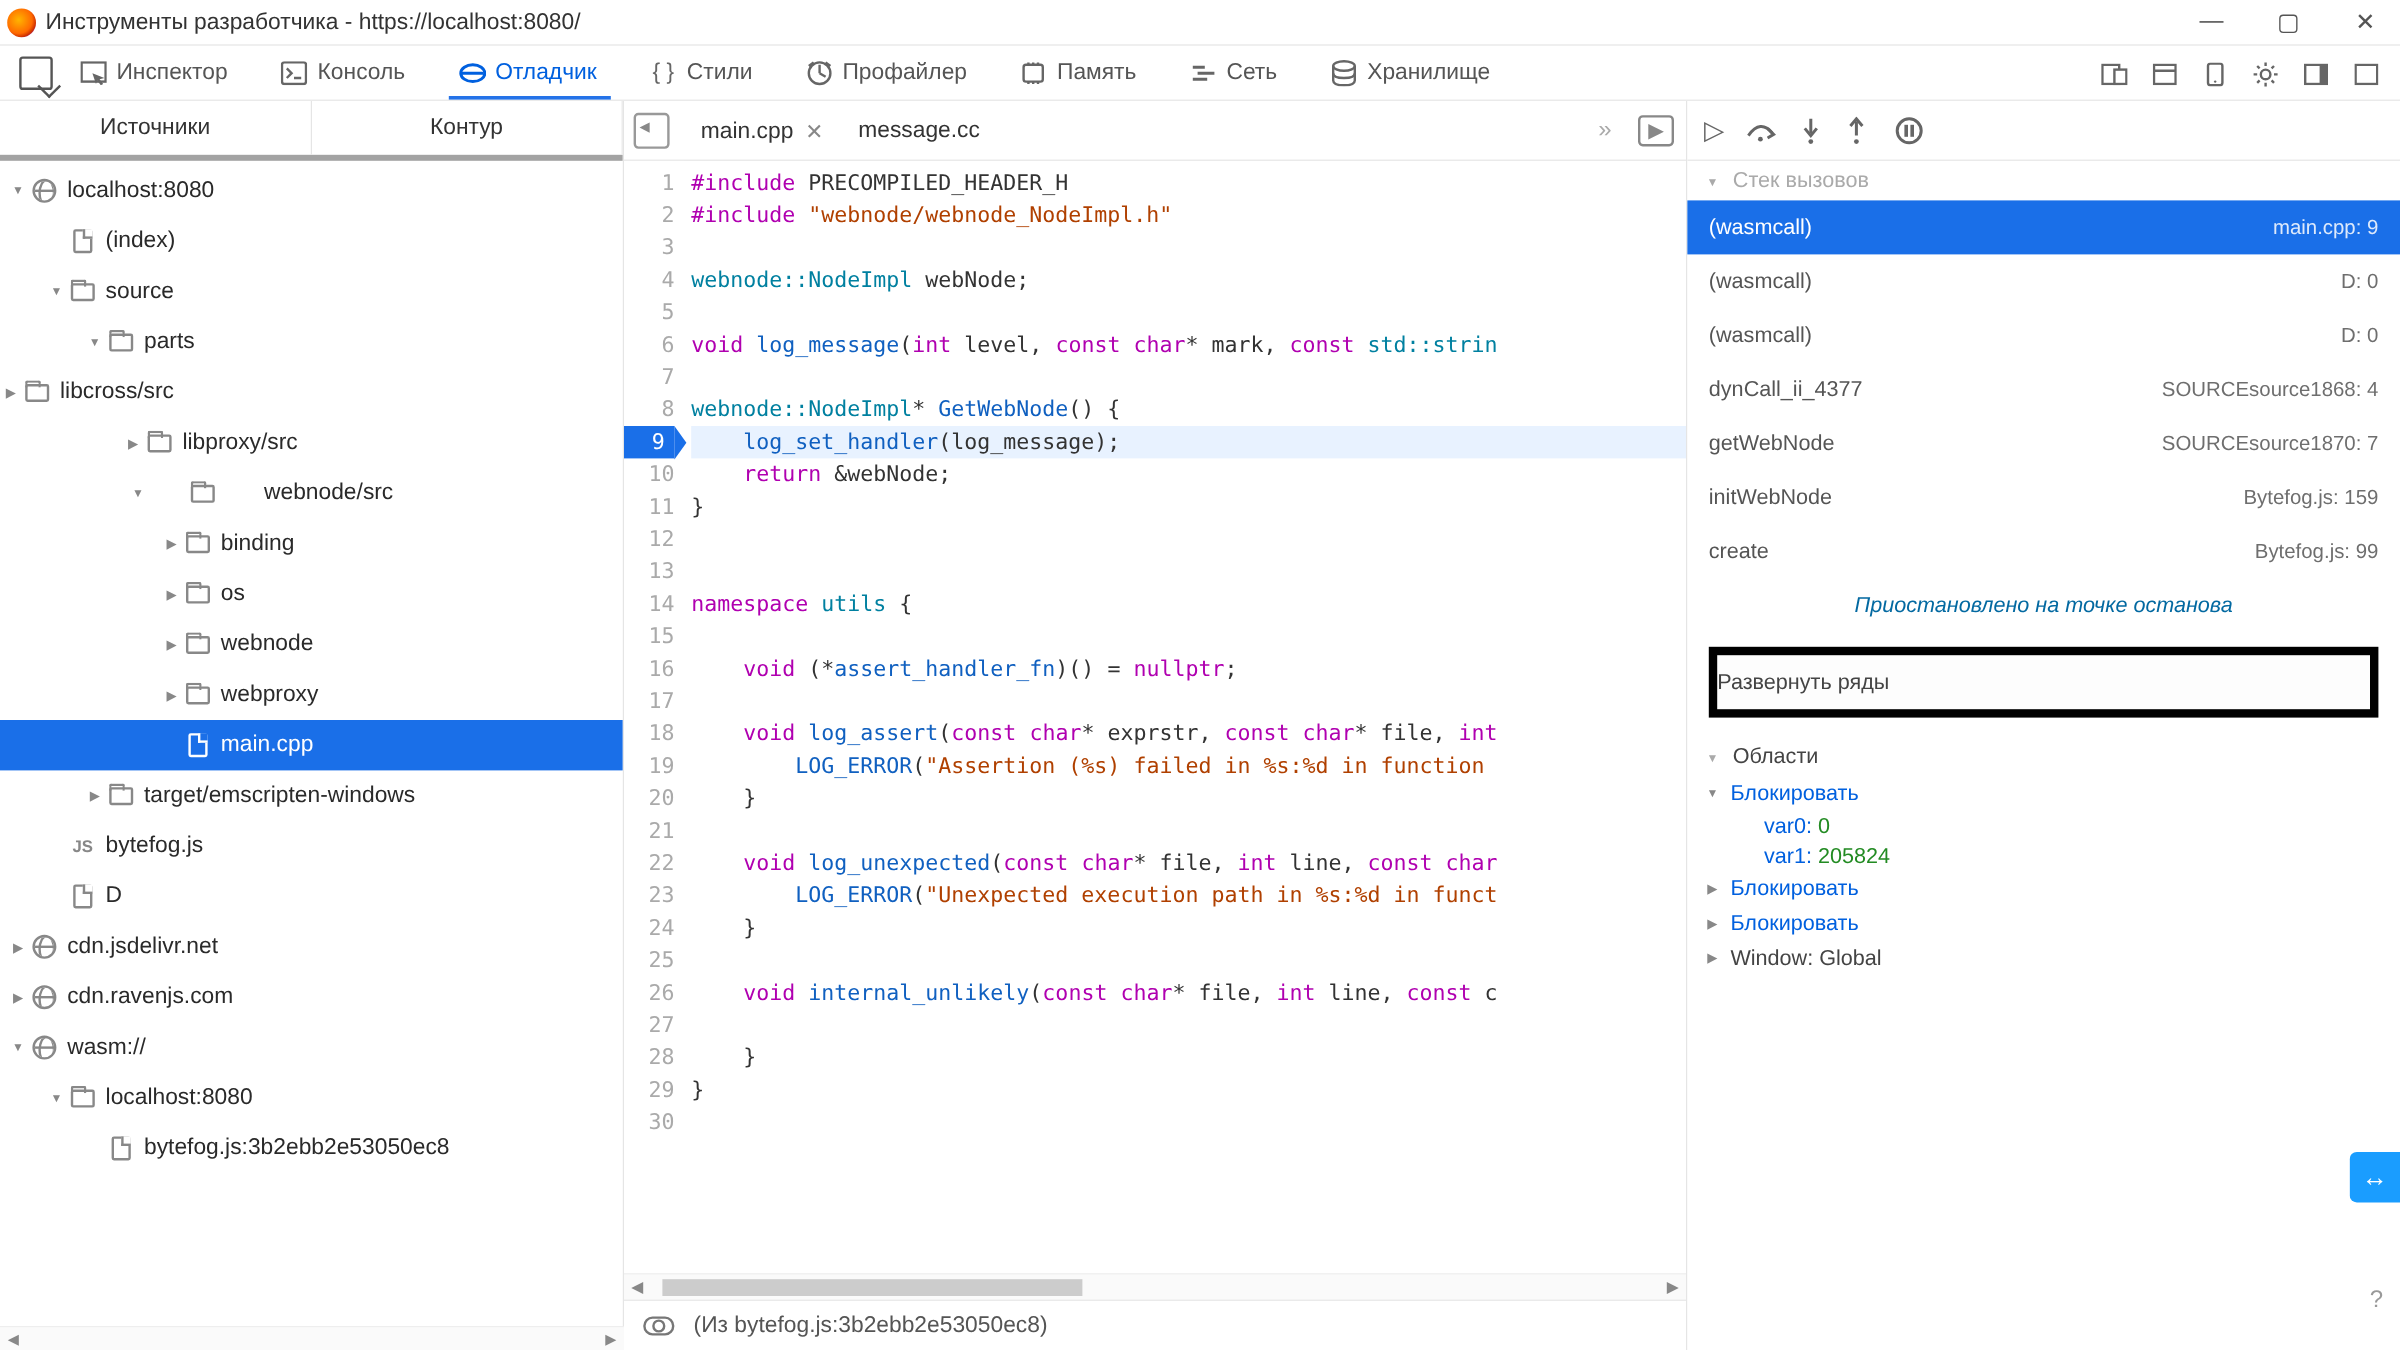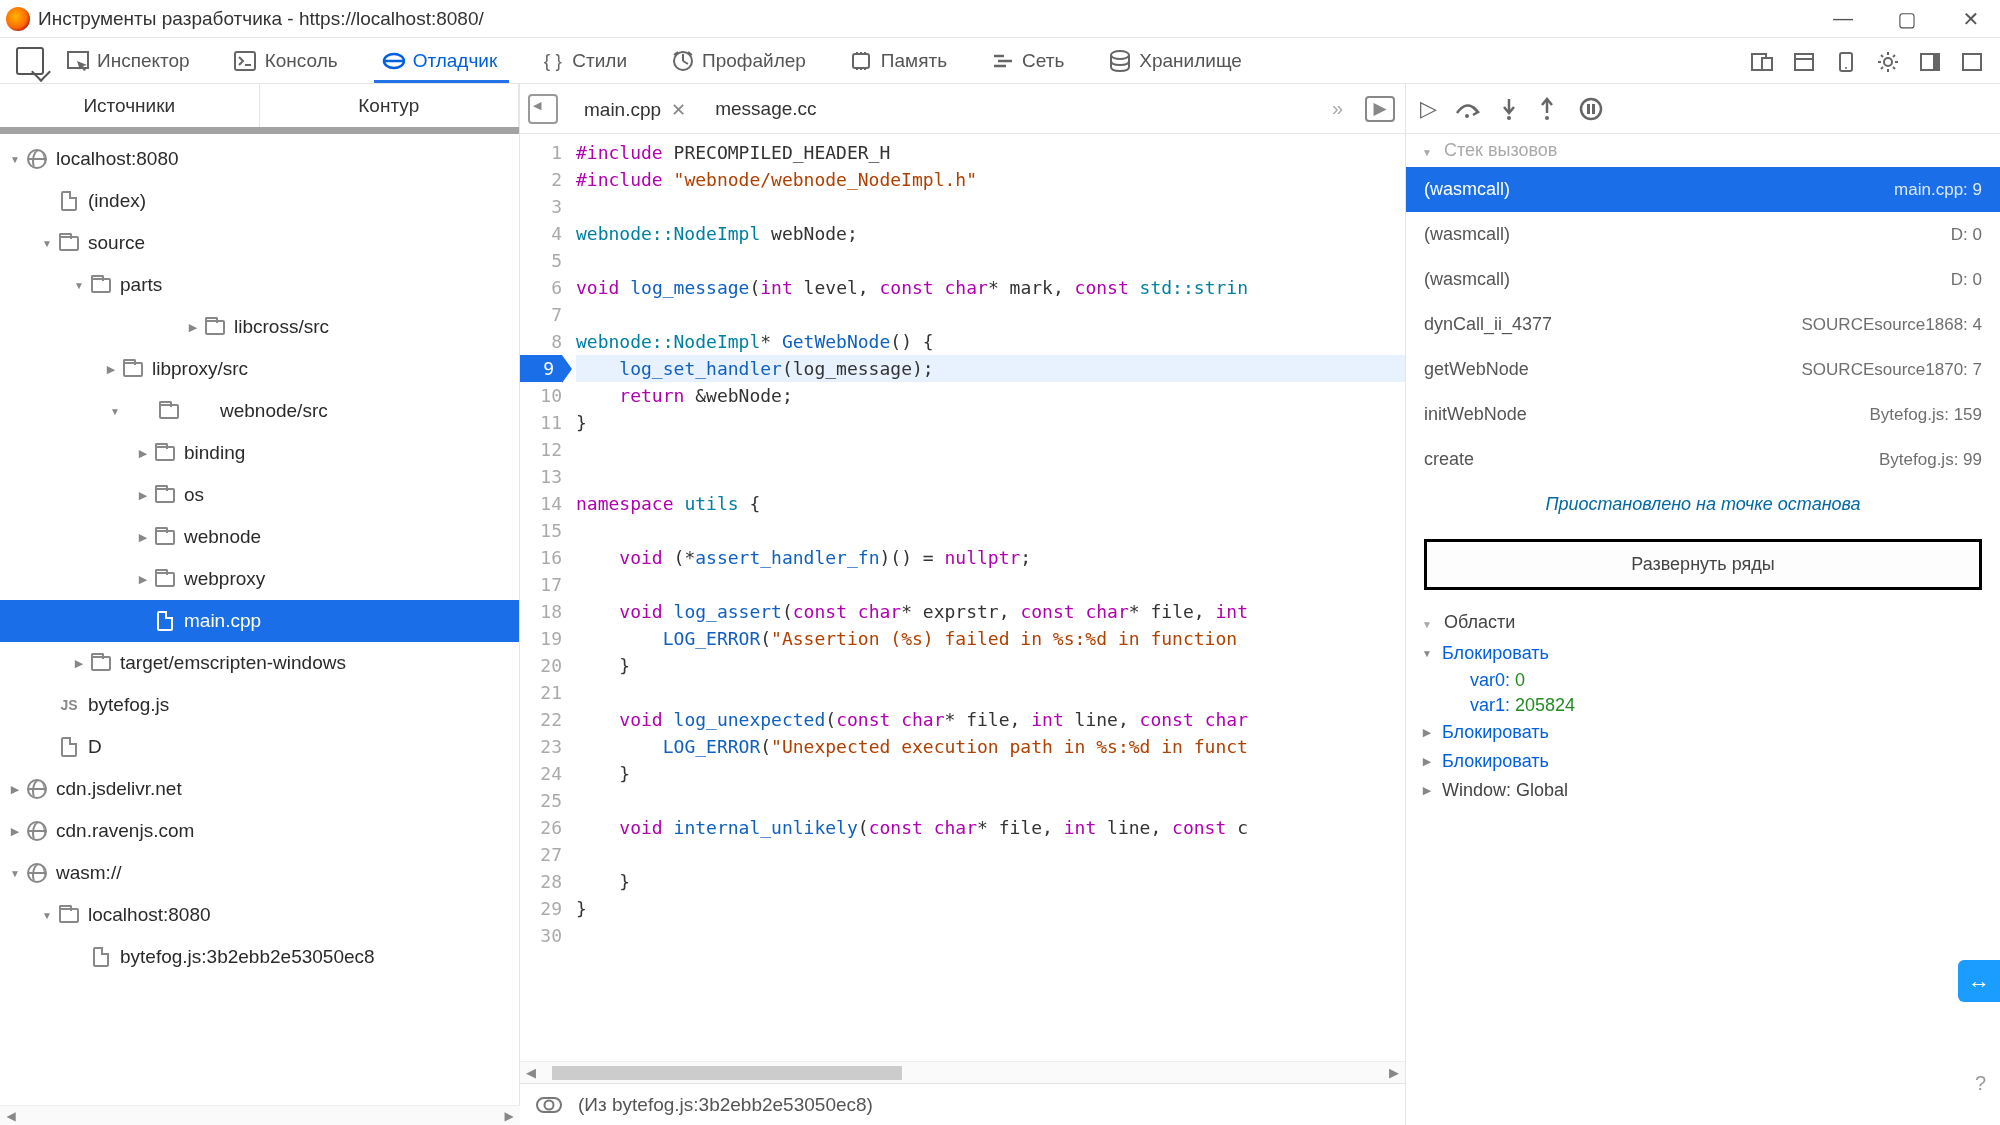--- a/index.html
+++ b/index.html
@@ -13,21 +13,21 @@
 .toolbar .pick{width:28px;height:28px;border:2px solid #555;border-radius:3px;margin:0 8px 8px 6px;position:relative}
 .toolbar .pick::after{content:"";position:absolute;right:-6px;bottom:-6px;width:12px;height:12px;border:2px solid #555;border-top:none;border-left:none;transform:rotate(45deg)}
 .tool{display:flex;align-items:center;gap:8px;padding:8px 12px 8px 8px;font-size:19px;color:#555;cursor:pointer;border-bottom:2px solid transparent}
 .tool .ico{width:23px;height:23px;display:flex;align-items:center;justify-content:center;color:#666}
 .tool.active{color:#0060df;border-bottom:3px solid #2472e8}
 .tool.active .ico{color:#0060df}
 .toolbar .spacer{flex:1}
 .toolbar .rbtn{width:30px;height:30px;margin:0 3px 6px 3px;display:flex;align-items:center;justify-content:center;color:#666;cursor:pointer}
 .main{flex:1;display:flex;overflow:hidden}
 .sources{width:520px;border-right:1px solid #e5e5e5;display:flex;flex-direction:column;overflow:hidden}
-.src-tabs{display:flex;height:50px;border-bottom:7px solid #a3a3a3}
+.src-tabs{display:flex;height:50px;border-bottom:5px solid #a3a3a3}
 .src-tab{flex:1;display:flex;align-items:center;justify-content:center;font-size:19px;color:#333;border-right:1px solid #e5e5e5;cursor:pointer}
 .tree{flex:1;overflow-y:auto;font-size:19px;color:#2a2a2a;padding-top:4px;position:relative}
 .tree::-webkit-scrollbar{width:18px}
 .tree::-webkit-scrollbar-thumb{background:#ccc;border-radius:2px}
 .row{display:flex;align-items:center;height:42px;padding-right:6px;white-space:nowrap;cursor:pointer}
 .row.sel{background:#1a6fe8;color:#fff}
 .tw{width:18px;height:18px;display:inline-flex;align-items:center;justify-content:center;color:#888;margin-right:2px}
 .tw::before{content:"▶";font-size:11px}
 .tw.open::before{content:"▼";font-size:10px}
 .tw.none::before{content:""}
@@ -76,21 +76,21 @@
 .dbgbar span{cursor:pointer;font-size:22px;display:inline-flex;align-items:center}
 .rscroll{flex:1;overflow-y:auto;font-size:18px;position:relative}
 .rscroll::-webkit-scrollbar{width:18px}
 .rscroll::-webkit-scrollbar-thumb{background:#ccc}
 .sect-h{display:flex;align-items:flex-end;padding:6px 12px;color:#555;gap:6px}
 .sect-h .tw{color:#aaa}
 .frame{display:flex;align-items:center;justify-content:space-between;padding:12px 18px;color:#555;cursor:pointer}
 .frame.sel{background:#1a6fe8;color:#fff}
 .frame .loc{font-size:17px;opacity:.85}
 .pause-note{text-align:center;font-style:italic;color:#0369a1;padding:12px 0 18px 0;font-size:18px}
-.expand-btn{margin:6px 18px 16px 18px;padding:12px 0;border:3px solid #000000;text-align:center;color:#444;cursor:pointer;background:#fdfdfd}
+.expand-btn{margin:6px 18px 16px 18px;padding:12px 0;border:7px solid #000000;color:#444;cursor:pointer;background:#fdfdfd}
 .scope-row{display:flex;align-items:center;padding:4px 12px;color:#0060df;gap:4px}
 .scope-row .nm{color:#0060df}
 .scope-row.win .nm,.scope-row.win .val{color:#444}
 .var-row{padding:2px 12px 2px 64px;color:#0060df}
 .var-row .v{color:#228b22}
 .bottom-scroll{height:20px;border-top:1px solid #eee;background:#fafafa;display:flex;align-items:center}
 .bottom-scroll .lar,.bottom-scroll .rar{width:22px;text-align:center;color:#888;font-size:12px}
 .help{position:absolute;right:14px;bottom:30px;color:#999;font-size:20px}
 .tv-badge{position:fixed;right:0;top:960px;width:42px;height:42px;background:#1a9dff;border-radius:6px 0 0 6px;display:flex;align-items:center;justify-content:center;color:#fff;font-size:22px}
 svg{display:block}
@@ -268,21 +268,21 @@
           </span>
           <span>source</span>
         </div>
         <div class="row" style="padding-left: 70px;">
           <span class="tw open"></span>
           <span class="gic">
             <span class="folder"></span>
           </span>
           <span>parts</span>
         </div>
-        <div class="row" style=" justify-content: center;">
+        <div class="row" style="">
           <span class="tw "></span>
           <span class="gic">
             <span class="folder"></span>
           </span>
           <span>libcross/src</span>
         </div>
         <div class="row" style="padding-left: 102px;">
           <span class="tw "></span>
           <span class="gic">
             <span class="folder"></span>

